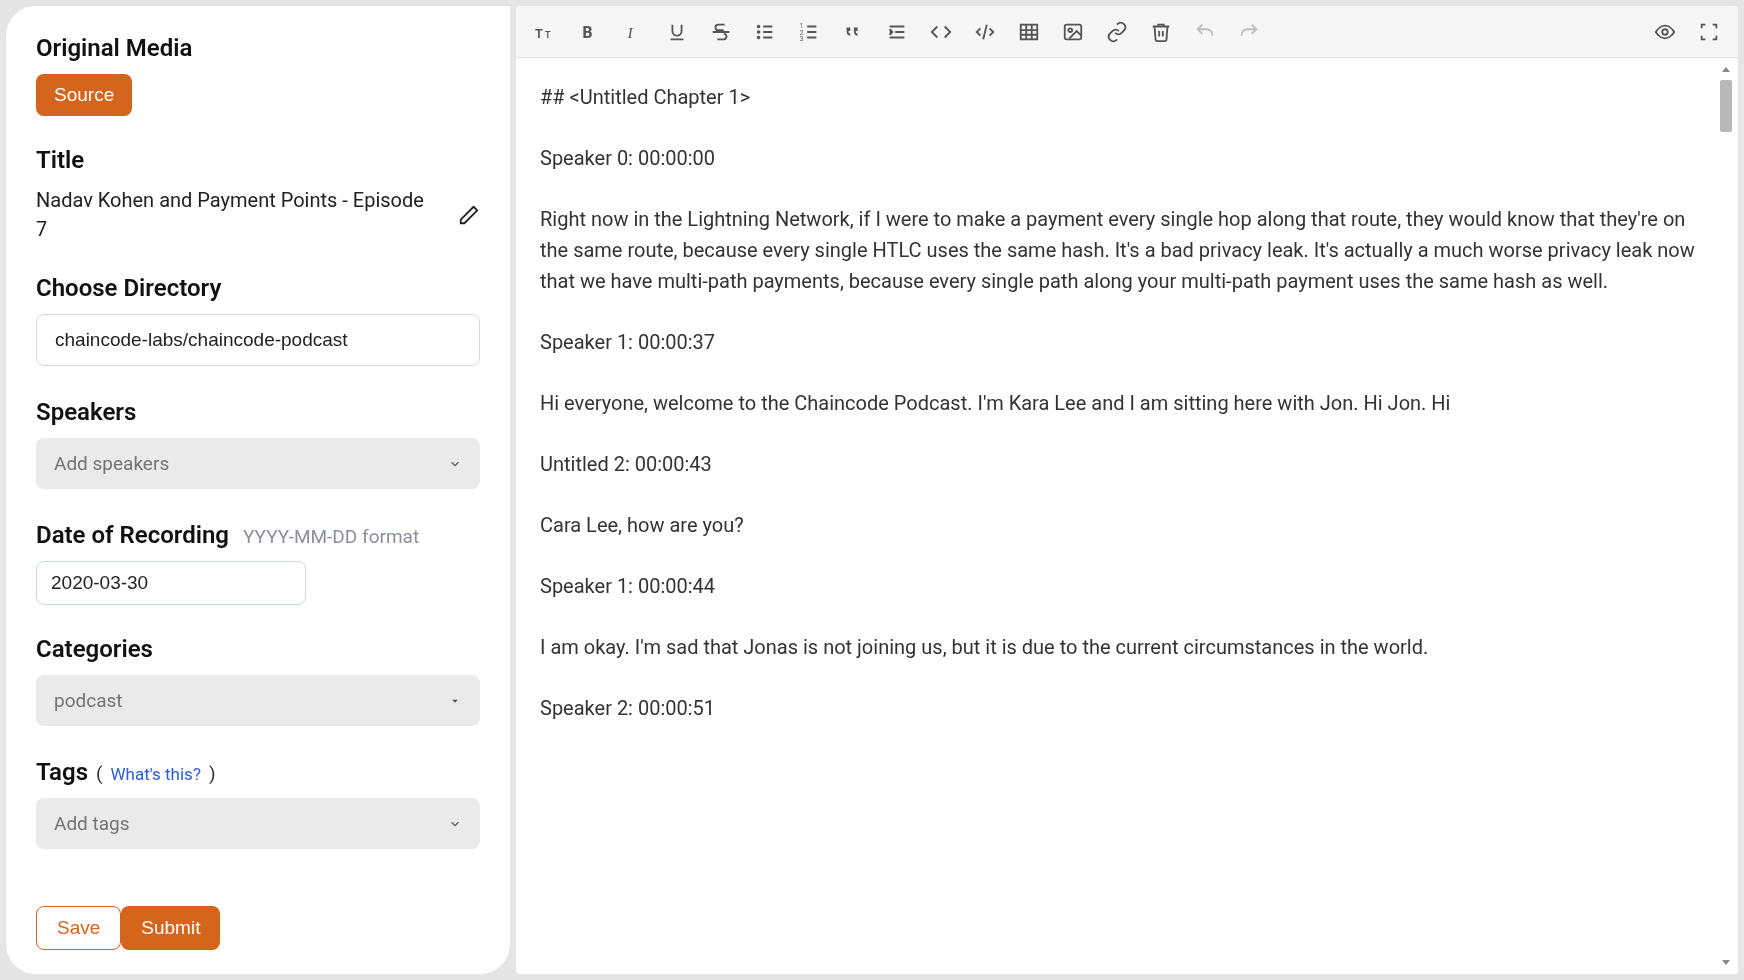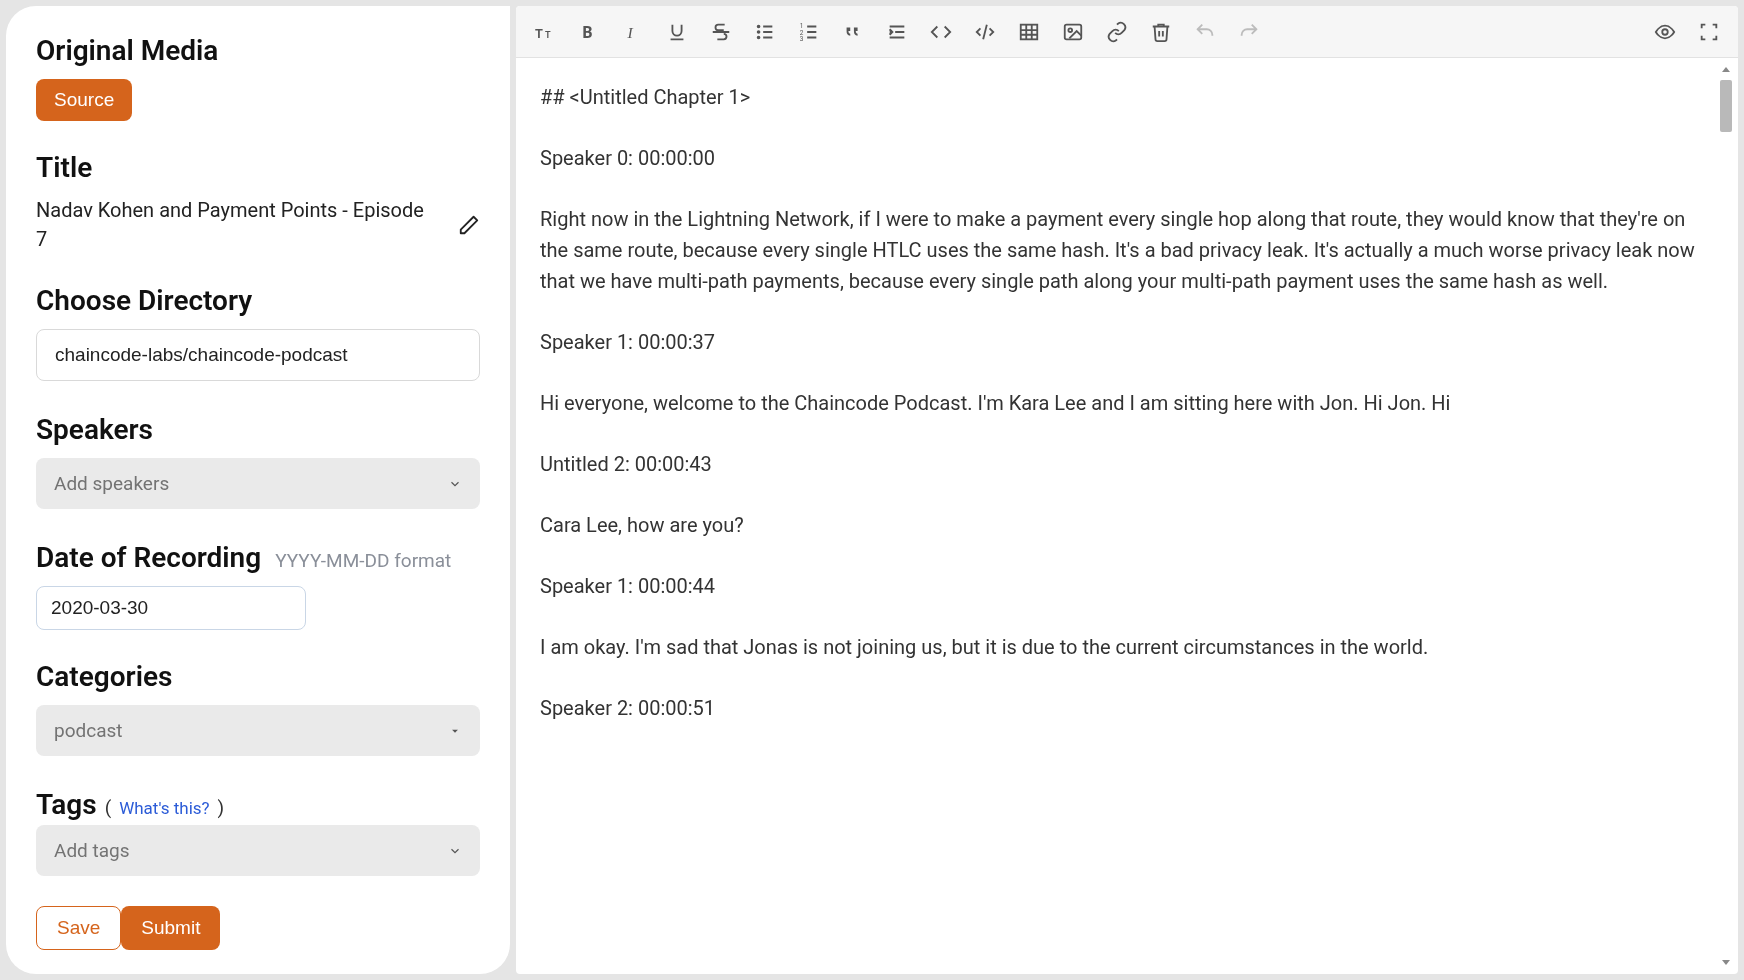--- a/index.html
+++ b/index.html
@@ -17,21 +17,21 @@
   .sidebar {
     width: 504px;
     background: #fff;
     border-radius: 30px 0 30px 30px;
     padding: 28px 30px 24px 30px;
     display: flex;
     flex-direction: column;
     position: relative;
   }
   .section-label {
-    font-size: 28px;
+    font-size: 24px;
     font-weight: 600;
     color: #111;
     margin-bottom: 12px;
   }
   .source-btn {
     background: #d5641c;
     color: #fff;
     border: none;
     border-radius: 8px;
     padding: 10px 18px;
@@ -105,21 +105,21 @@
     padding: 10px 14px;
     font-size: 19px;
     color: #222;
     background: #fff;
     margin-bottom: 30px;
   }
   .tags-label-row {
     display: flex;
     align-items: baseline;
     gap: 8px;
-    margin-bottom: 4px;
+    margin-bottom: 12px;
   }
   .tags-label-row .paren { color: #333; font-size: 19px; }
   .whats-this { color: #2b5bd7; font-size: 17px; cursor: pointer; }
   .button-row {
     display: flex;
     margin-top: auto;
     padding-top: 30px;
   }
   .save-btn {
     background: #fff;

